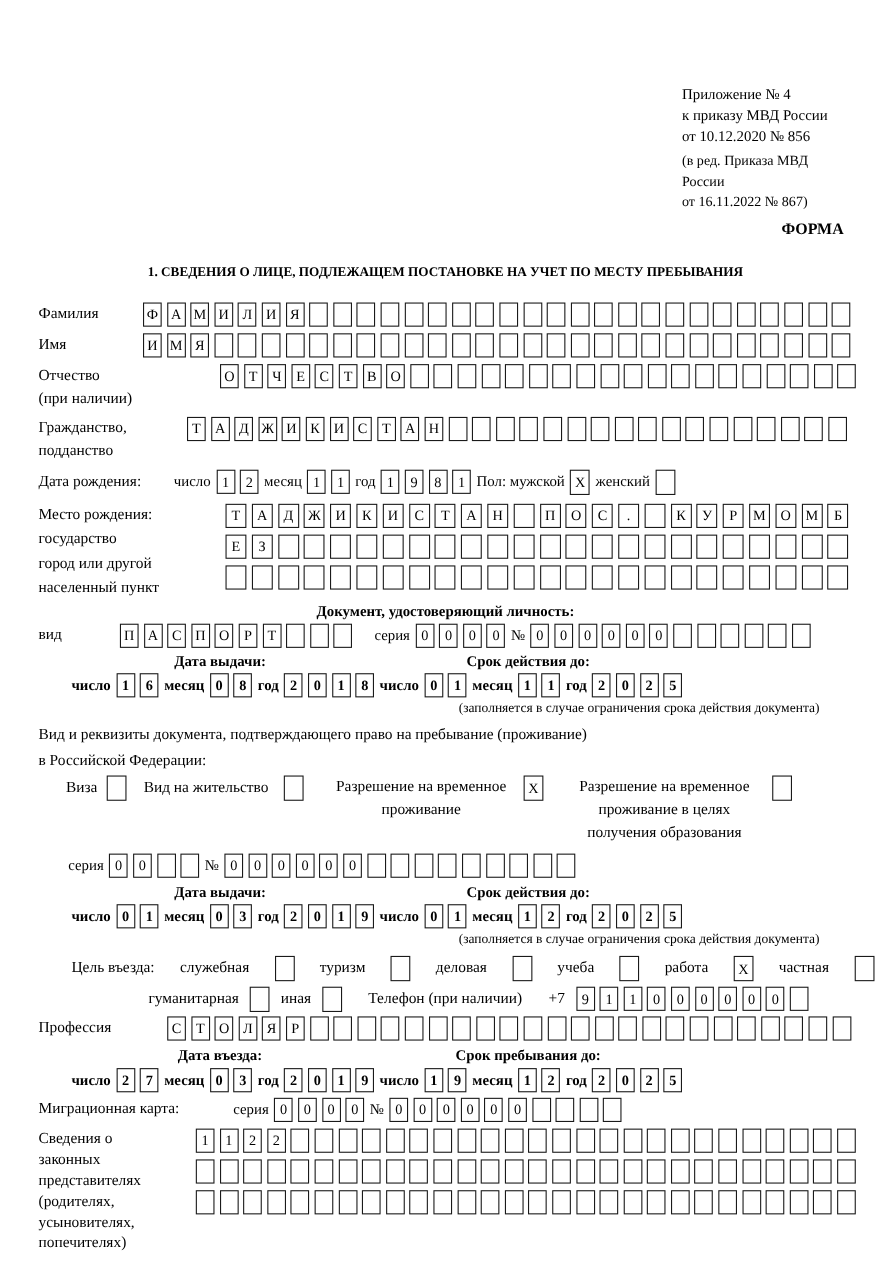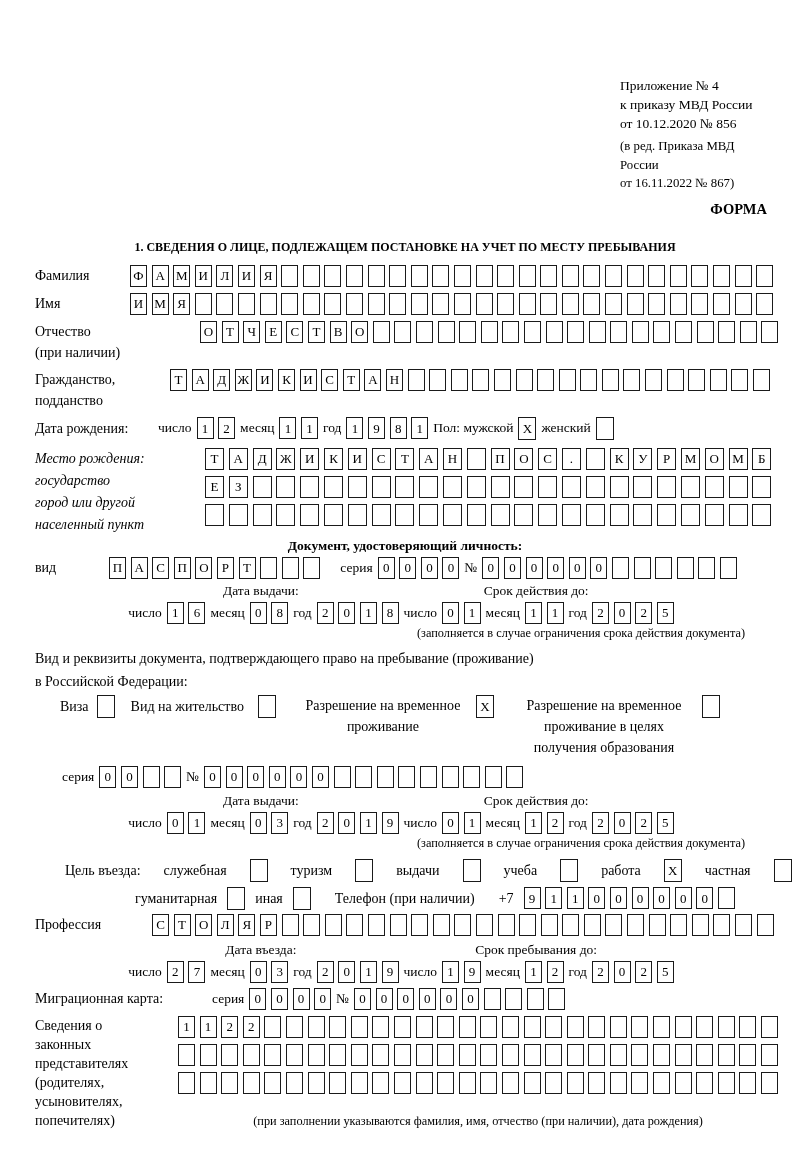--- a/index.html
+++ b/index.html
@@ -9,38 +9,38 @@
   .hdr{margin-left:585px;font-size:13.5px;line-height:19px;margin-top:40px;}
   .hdr-small{margin-top:4px;font-size:12.8px;line-height:18.5px;}
   .forma{margin-top:8px;margin-right:8px;text-align:right;font-weight:bold;font-size:14.5px;}
   .title{margin-top:16px;text-align:center;font-weight:bold;font-size:15px;line-height:22px;}
   .t-ul{display:inline-block;width:55px;border-bottom:2px solid #333;margin-left:10px;}
   .sech{margin-top:22px;font-weight:bold;font-size:12px;text-align:center;white-space:nowrap;}
 
   .frow{display:flex;align-items:flex-start;}
   .aic{align-items:center;}
   .mt2{margin-top:2px;}.mt3{margin-top:3px;}.mt4{margin-top:4px;}.mt5{margin-top:5px;}
-  .mt6{margin-top:6px;}.mt8{margin-top:8px;}.mt16{margin-top:10px;align-items:center;}
+  .mt6{margin-top:6px;}.mt8{margin-top:8px;}.mt16{margin-top:20px;align-items:center;}
   .flabel{font-size:14px;line-height:21px;flex:none;}
   .w74{width:74px;}.w95{width:95px;}.w112{width:112px;margin-right:6px;}
   .w117{width:117px;}.w135{width:135px;}.w143{width:143px;line-height:19px;}
-  .w165{width:165px;}.w170{width:170px;line-height:22px;font-style:italic;}
+  .w165{width:165px;}.w170{width:170px;line-height:22px;}
   .col{display:flex;flex-direction:column;gap:6px;}
 
   .cellrow{display:flex;gap:4.6px;flex:none;}
   .cell{box-sizing:border-box;flex:none;width:17px;height:22px;border:1.7px solid #1a1a1a;
         display:flex;align-items:center;justify-content:center;font-size:13px;line-height:1;
         background:#fff;}
   .wide{gap:4.8px;}
   .wide .cell{width:19px;}
   .checkbox .cell{width:18px;height:23px;}
 
   .dlbl{font-size:13.5px;flex:none;margin:0 5px;}
   .dochead{margin-top:2px;text-align:center;font-weight:bold;font-size:13.5px;}
-  .datepair{display:flex;justify-content:center;padding:0 38px 0 25px;}
+  .datepair{display:flex;justify-content:flex-start;padding:0 38px 0 25px;font-weight:bold;}
   .dategrp{}
   .dg-head{text-align:center;font-size:13.5px;margin-bottom:3px;}
   .dg-line{display:flex;align-items:center;}
   .note{font-size:12.3px;}
   .note-r{text-align:right;padding-right:30px;margin-top:2px;}
   .para{margin-top:6px;font-size:14px;line-height:23px;}
   .optrow{padding-left:25px;display:flex;align-items:flex-start;}
   .olbl{font-size:14px;line-height:23px;flex:none;}
   .optblock{font-size:14px;line-height:21px;text-align:center;flex:none;}
   .pl27{padding-left:27px;}
@@ -527,21 +527,21 @@
   <div class="frow mt8 aic" style="padding-left:30px;gap:23px;">
     <span class="olbl">Цель въезда:</span>
     <span class="olbl">служебная</span>
     <span class="cellrow checkbox">
         <span class="cell"></span>
       </span>
     <span class="olbl">туризм</span>
     <span class="cellrow checkbox">
         <span class="cell"></span>
       </span>
-    <span class="olbl">выдачи</span>
+    <span class="olbl">деловая</span>
     <span class="cellrow checkbox">
         <span class="cell"></span>
       </span>
     <span class="olbl">учеба</span>
     <span class="cellrow checkbox">
         <span class="cell"></span>
       </span>
     <span class="olbl">работа</span>
     <span class="cellrow checkbox">
         <span class="cell">X</span>
@@ -780,17 +780,16 @@
           <span class="cell"></span>
           <span class="cell"></span>
           <span class="cell"></span>
           <span class="cell"></span>
           <span class="cell"></span>
           <span class="cell"></span>
           <span class="cell"></span>
           <span class="cell"></span>
           <span class="cell"></span>
         </div>
-      <div class="repnote">(при заполнении указываются фамилия, имя, отчество (при наличии), дата рождения)</div>
     </div>
   </div>
 
 </div>
 
 </body></html>

